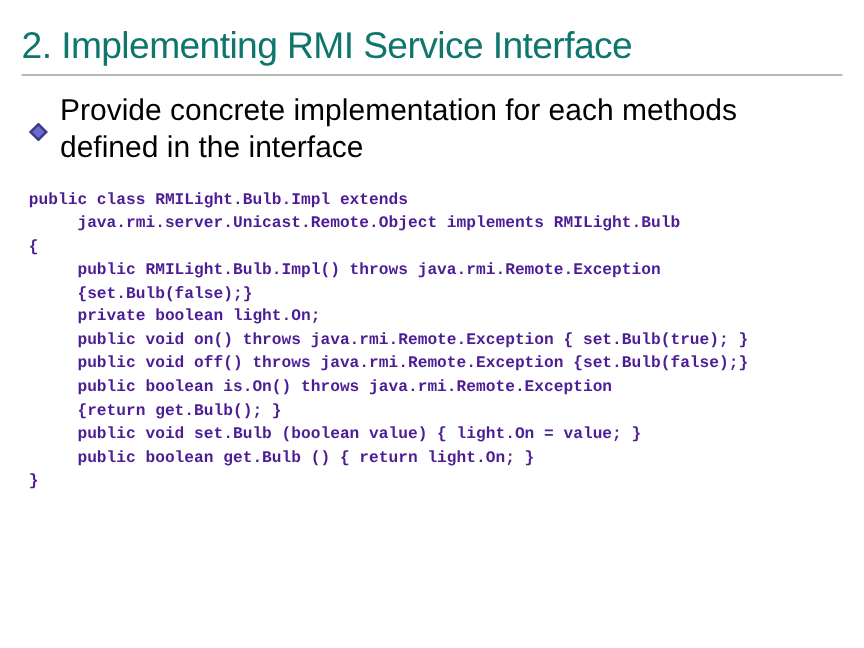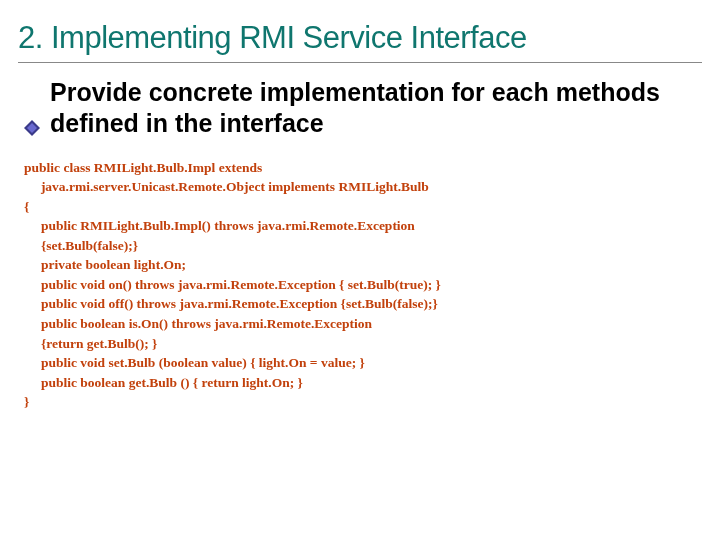--- a/index.html
+++ b/index.html
@@ -19,42 +19,41 @@
     margin: 0 0 6px 0;
     letter-spacing: -0.5px;
   }
   .divider {
     border: none;
     border-top: 1px solid #888;
     margin: 0 0 14px 0;
   }
   .bullet-row {
     display: flex;
-    align-items: flex-end;
+    align-items: center;
     margin: 0 0 18px 6px;
-    font-weight: bold;
   }
   .bullet-icon {
     flex: 0 0 auto;
     margin-top: 8px;
     margin-right: 10px;
   }
   .bullet-text {
     font-size: 25px;
     line-height: 1.25;
     color: #000;
   }
   .code-block {
-    font-family: Liberation Serif, serif;
+    font-family: Liberation Mono, monospace;
     font-size: 13.5px;
     font-weight: bold;
     white-space: pre;
     line-height: 1.45;
     margin-left: 6px;
-    color: #c2410c;
+    color: #4c1d95;
   }
 </style>
 </head>
 <body>
 
 <h1 class="title">2. Implementing RMI Service Interface</h1>
 <hr class="divider">
 
 <div class="bullet-row">
   <span class="bullet-icon">

